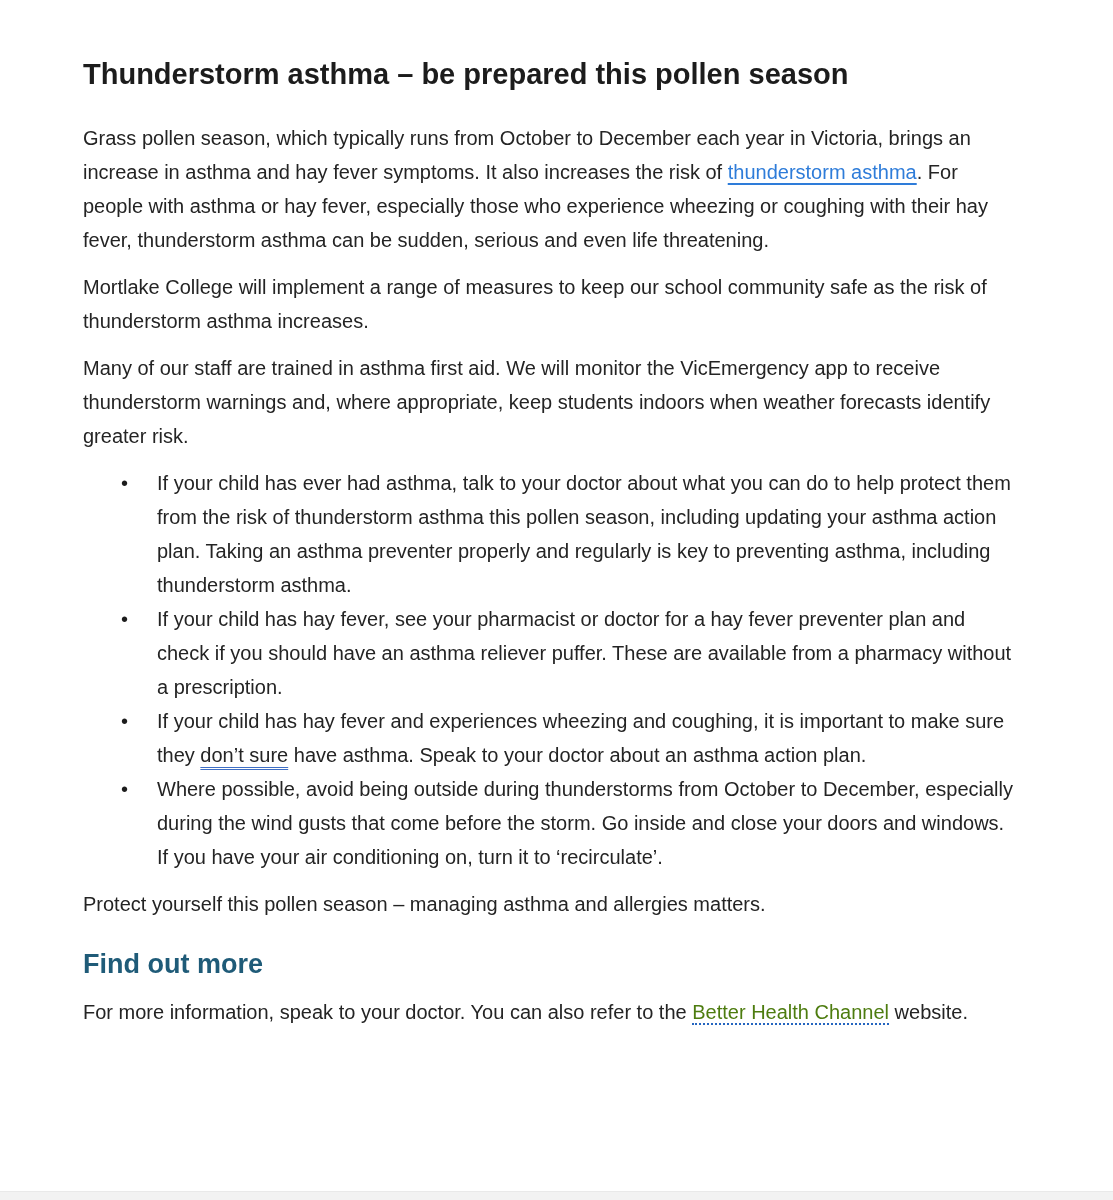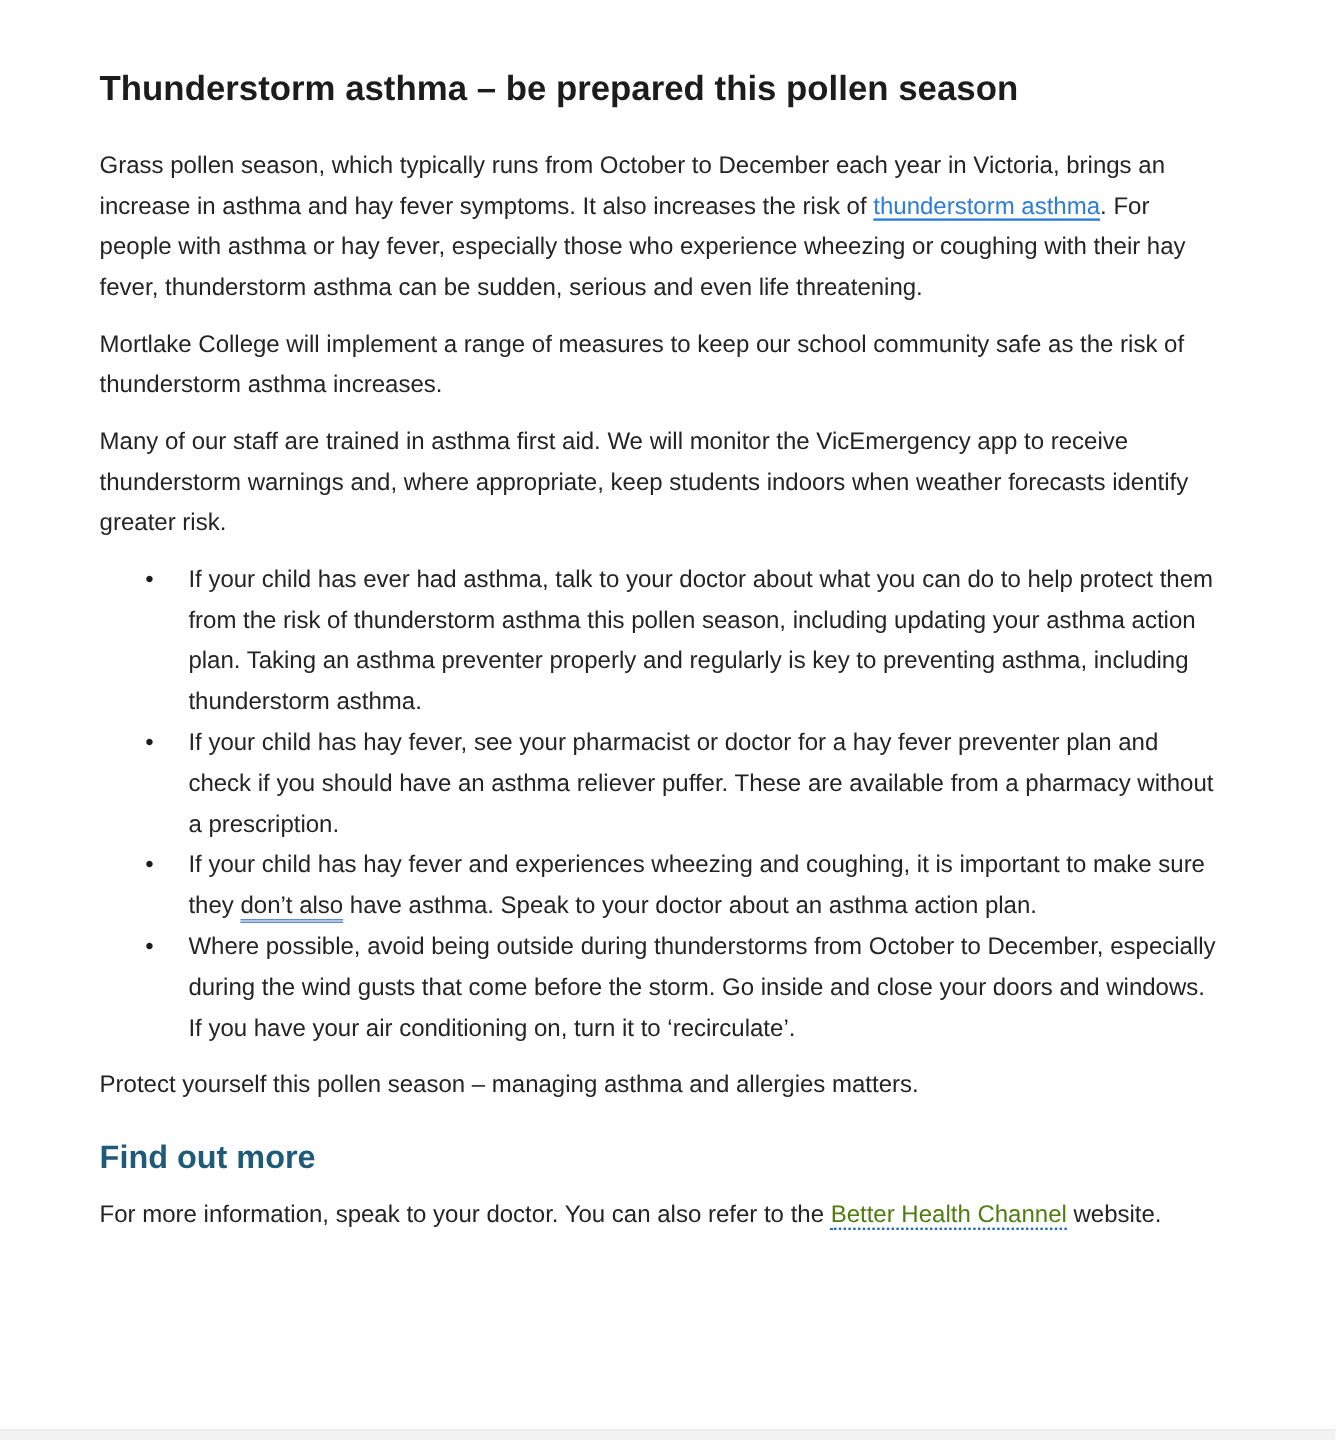--- a/index.html
+++ b/index.html
@@ -105,21 +105,21 @@
     <p class="body-text"><span>Grass pollen season, which typically runs from October to December each year in Victoria, brings an increase in asthma and hay fever symptoms. It also increases the risk of </span><a class="link-solid">thunderstorm asthma</a><span>. For people with asthma or hay fever, especially those who experience wheezing or coughing with their hay fever, thunderstorm asthma can be sudden, serious and even life threatening.</span></p>
 
     <p class="body-text">Mortlake College will implement a range of measures to keep our school community safe as the risk of thunderstorm asthma increases.</p>
 
     <p class="body-text">Many of our staff are trained in asthma first aid. We will monitor the VicEmergency app to receive thunderstorm warnings and, where appropriate, keep students indoors when weather forecasts identify greater risk.</p>
 
 
     <ul class="bullet-list">
       <li>If your child has ever had asthma, talk to your doctor about what you can do to help protect them from the risk of thunderstorm asthma this pollen season, including updating your asthma action plan. Taking an asthma preventer properly and regularly is key to preventing asthma, including thunderstorm asthma.</li>
       <li>If your child has hay fever, see your pharmacist or doctor for a hay fever preventer plan and check if you should have an asthma reliever puffer. These are available from a pharmacy without a prescription.</li>
-      <li><span>If your child has hay fever and experiences wheezing and coughing, it is important to make sure they </span><span class="grammar-marked">don’t also</span><span> have asthma. Speak to your doctor about an asthma action plan.</span></li>
+      <li><span>If your child has hay fever and experiences wheezing and coughing, it is important to make sure they </span><span class="grammar-marked">don’t sure</span><span> have asthma. Speak to your doctor about an asthma action plan.</span></li>
       <li>Where possible, avoid being outside during thunderstorms from October to December, especially during the wind gusts that come before the storm. Go inside and close your doors and windows. If you have your air conditioning on, turn it to ‘recirculate’.</li>
     </ul>
 
     <p class="body-text">Protect yourself this pollen season – managing asthma and allergies matters.</p>
 
     <h2 class="section-heading">Find out more</h2>
 
     <p class="body-text"><span>For more information, speak to your doctor. You can also refer to the </span><a class="link-dotted">Better Health Channel</a><span> website.</span></p>
 
   </div>

